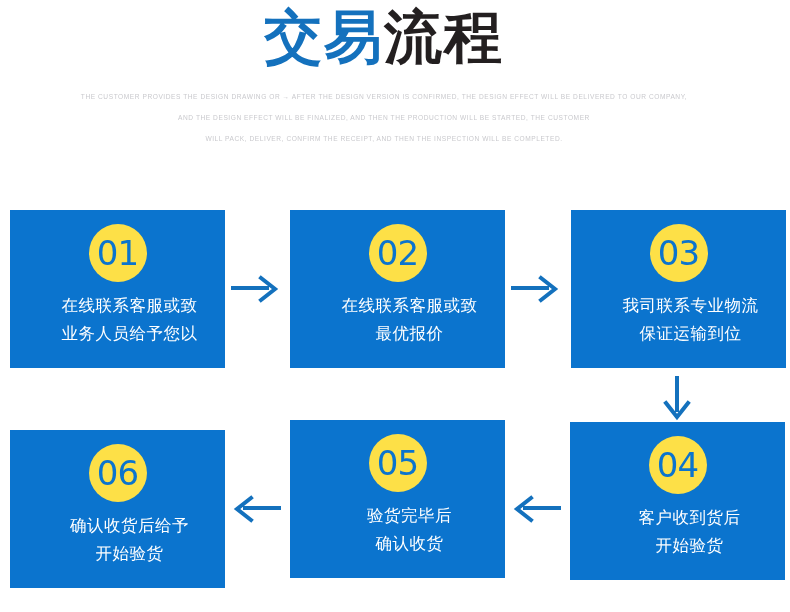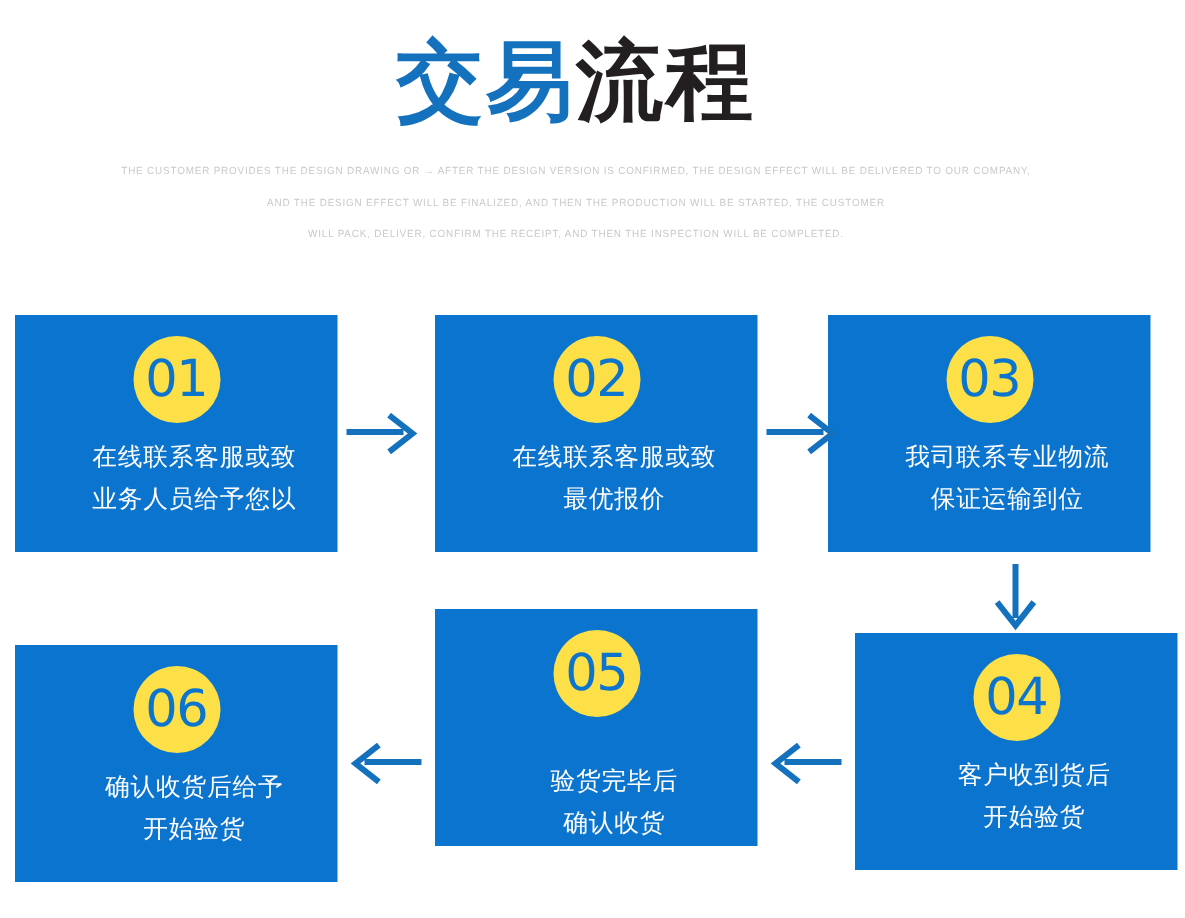--- a/index.html
+++ b/index.html
@@ -11,21 +11,20 @@
     height: 612px;
     background: #ffffff;
     font-family: "Liberation Sans", "DejaVu Sans", sans-serif;
     overflow: hidden;
     position: relative;
   }
 
   
   .header {
     width: 768px;
-    padding-top: 18px;
     text-align: center;
   }
   .page-title {
     font-size: 58px;
     line-height: 74px;
     font-weight: 700;
     letter-spacing: 2px;
     margin: 0;
     white-space: nowrap;
   }
@@ -94,23 +93,23 @@
     text-align: center;
     letter-spacing: 0.5px;
     font-weight: 500;
     margin-left: 24px;
   }
   .step-text .line { display: block; white-space: nowrap; }
 
   
   #card-1 { left: 10px;  top: 210px; }
   #card-2 { left: 290px; top: 210px; }
-  #card-3 { left: 552px; top: 210px; }
+  #card-3 { left: 571px; top: 210px; }
   #card-6 { left: 10px;  top: 430px; }
-  #card-5 { left: 290px; top: 406px; gap: 20px; }
+  #card-5 { left: 290px; top: 420px; }
   #card-4 { left: 570px; top: 422px; }
 
   
   .arrow-h {
     position: absolute;
     width: 56px;
     height: 34px;
     display: flex;
     align-items: center;
     justify-content: center;

